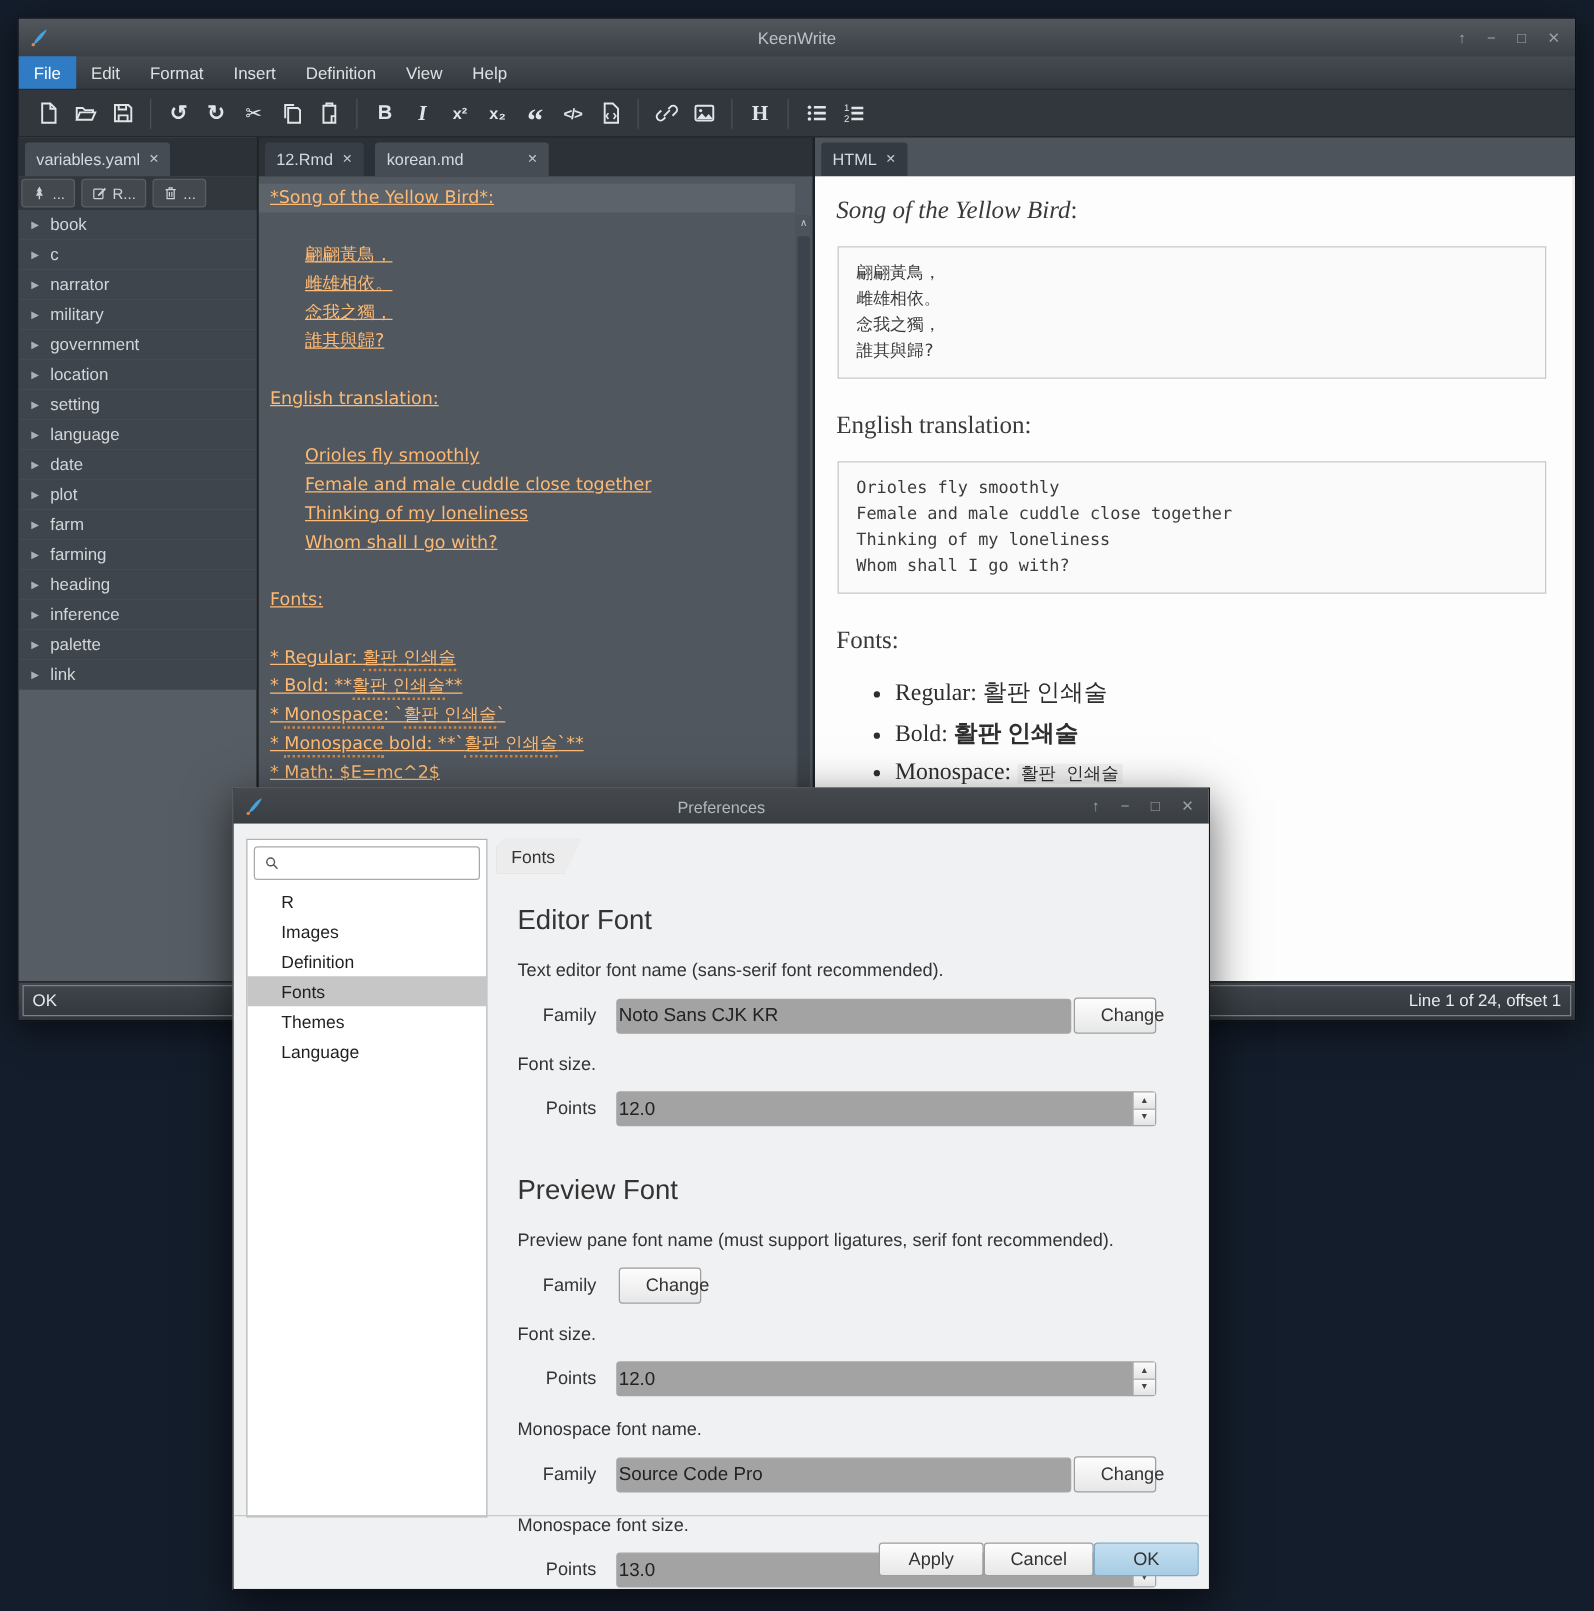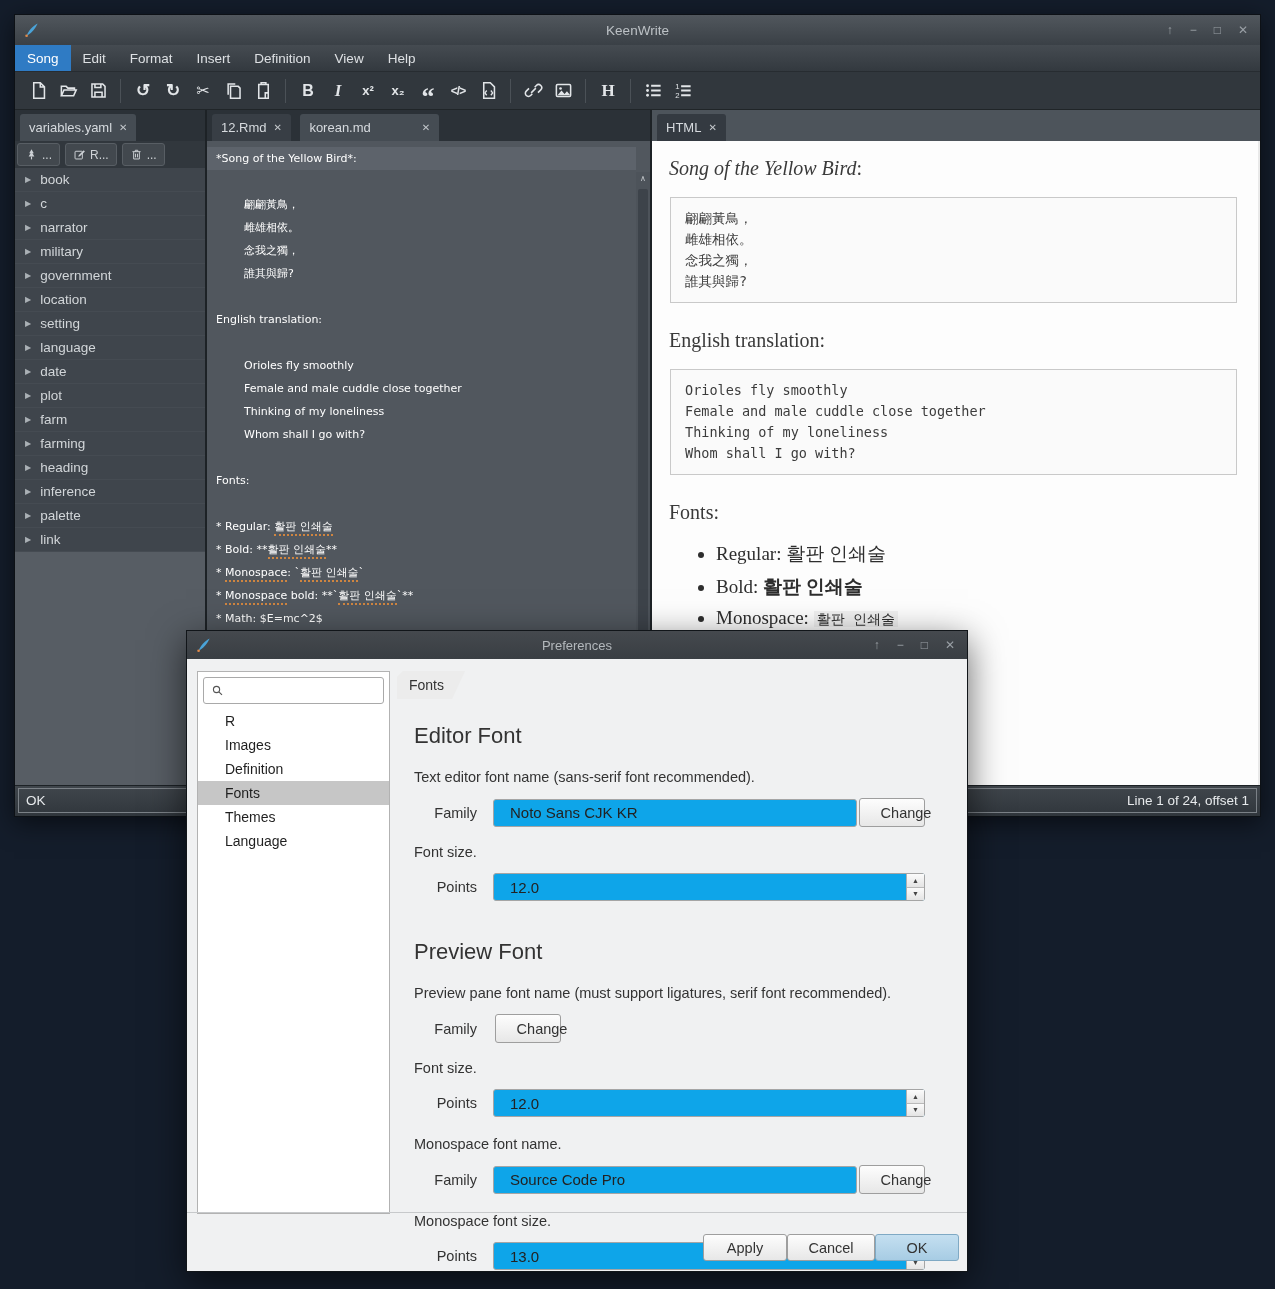--- a/index.html
+++ b/index.html
@@ -54,21 +54,21 @@
   .tree-row .arr { color:#aab0b5; font-size:8px; margin:0 9px 0 10px; }
 
   
   .edpane { position:absolute; left:192px; top:0; width:443px; bottom:0; }
   .edpane .tabbar .tab.inactive { background:#383e45; }
   .edpane .tabbar .tab.active { background:#4a505
 
 8;gap:44px; }
   .edbody { position:absolute; left:0; top:31px; right:0; bottom:0; background:#51575e; overflow:hidden; }
   .edtext { position:absolute; left:0; top:6px; right:14px; font-family:"DejaVu Sans",sans-serif;
-            font-size:11px; color:#ffffff; }
+            font-size:14px; color:#fdba74;text-decoration:underline; }
   .ed-line { height:23px; line-height:23px; padding-left:9px; white-space:pre; }
   .ed-line.hl { background:#5d636b; }
   .ed-line.indent { padding-left:37px; }
   .miss { border-bottom:2px dotted #cf8540; padding-bottom:1px; }
   .edscroll { position:absolute; right:0; top:31px; width:14px; bottom:0; background:#4d535a; }
   .edscroll .up { height:15px; text-align:center; color:#c6cace; font-size:8px; line-height:14px; }
   .edscroll .thumb { position:absolute; left:2px; right:2px; top:17px; height:455px; background:#3d434a; border-radius:2px; }
 
   
   .pvpane { position:absolute; left:637px; top:0; right:0; bottom:0; }
@@ -112,22 +112,22 @@
   .cat-item.sel { background:#c6c6c6; }
   .pane-right { position:absolute; left:210px; top:12px; width:528px; }
   .crumb { position:relative; display:inline-block; height:28px; line-height:28px; padding:0 22px 0 12px;
            background:#ececec; font-size:14px; color:#333;
            clip-path:polygon(6px 0, calc(100% - 1px) 0, calc(100% - 14px) 100%, 0 100%, 0 6px);
            filter:drop-shadow(0 0 1px #8a8a8a); }
   .h1 { font-size:22px; color:#333; margin:24px 0 0 17px; font-weight:normal; }
   .desc { font-size:14.5px; color:#333; margin:20px 0 0 17px; }
   .frow { display:flex; align-items:center; margin:13px 0 0 0; }
   .frow .lab { width:80px; text-align:right; margin-right:16px; font-size:14.5px; color:#333; }
-  .tinput { height:28px; border:1px solid #a5a5a5; border-radius:3px; background:#0ea5e9;
-            font-size:15px; color:#222; padding-left:16px; display:flex; align-items:center; }
+  .tinput { height:28px; border:1px solid #a5a5a5; border-radius:3px; background:#a3a3a3;
+            font-size:15px; color:#222; padding-left:1px; display:flex; align-items:center; }
   .fam { width:364px; }
   .chg { margin-left:2px; width:66px; height:29px; background:linear-gradient(#fdfdfd,#e7e7e7);
          border:1px solid #9e9e9e; border-radius:3px; font-size:14.5px; color:#333;
          display:flex; align-items:center; justify-content:center;padding-left:28px; }
   .spin { width:432px; position:relative; }
   .spin-btns { position:absolute; right:0px; top:0px; bottom:0px; width:18px;
                border-left:1px solid #b0b0b0; display:flex; flex-direction:column; }
   .spin-btns div { flex:1; background:linear-gradient(#fbfbfb,#e4e4e4); display:flex; align-items:center;
                    justify-content:center; font-size:7px; color:#444; }
   .spin-btns div:first-child { border-bottom:1px solid #b9b9b9; }
@@ -151,21 +151,21 @@
     <span class="title-text">KeenWrite</span>
     <span class="win-controls">
       <span>↑</span>
       <span>−</span>
       <span>□</span>
       <span>✕</span>
     </span>
   </div>
 
   <div class="menubar">
-    <span class="menu-item active">Song</span>
+    <span class="menu-item active">File</span>
     <span class="menu-item">Edit</span>
     <span class="menu-item">Format</span>
     <span class="menu-item">Insert</span>
     <span class="menu-item">Definition</span>
     <span class="menu-item">View</span>
     <span class="menu-item">Help</span>
   </div>
 
   <div class="toolbar">
     <span class="tbtn">

